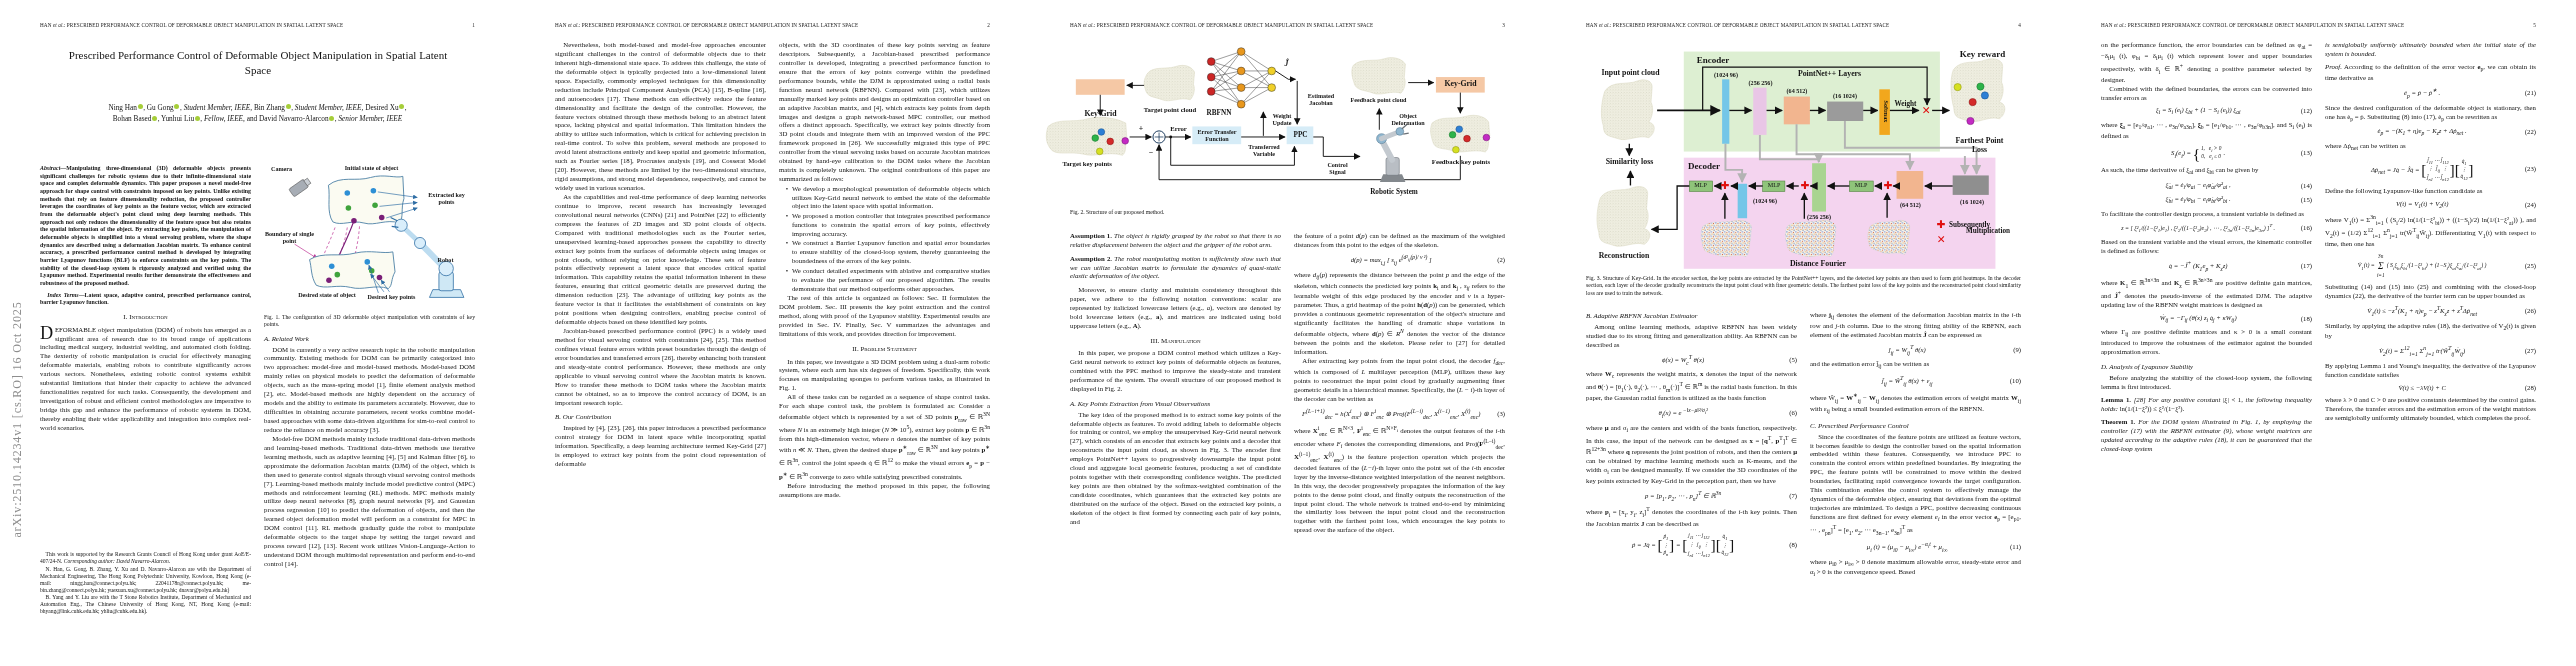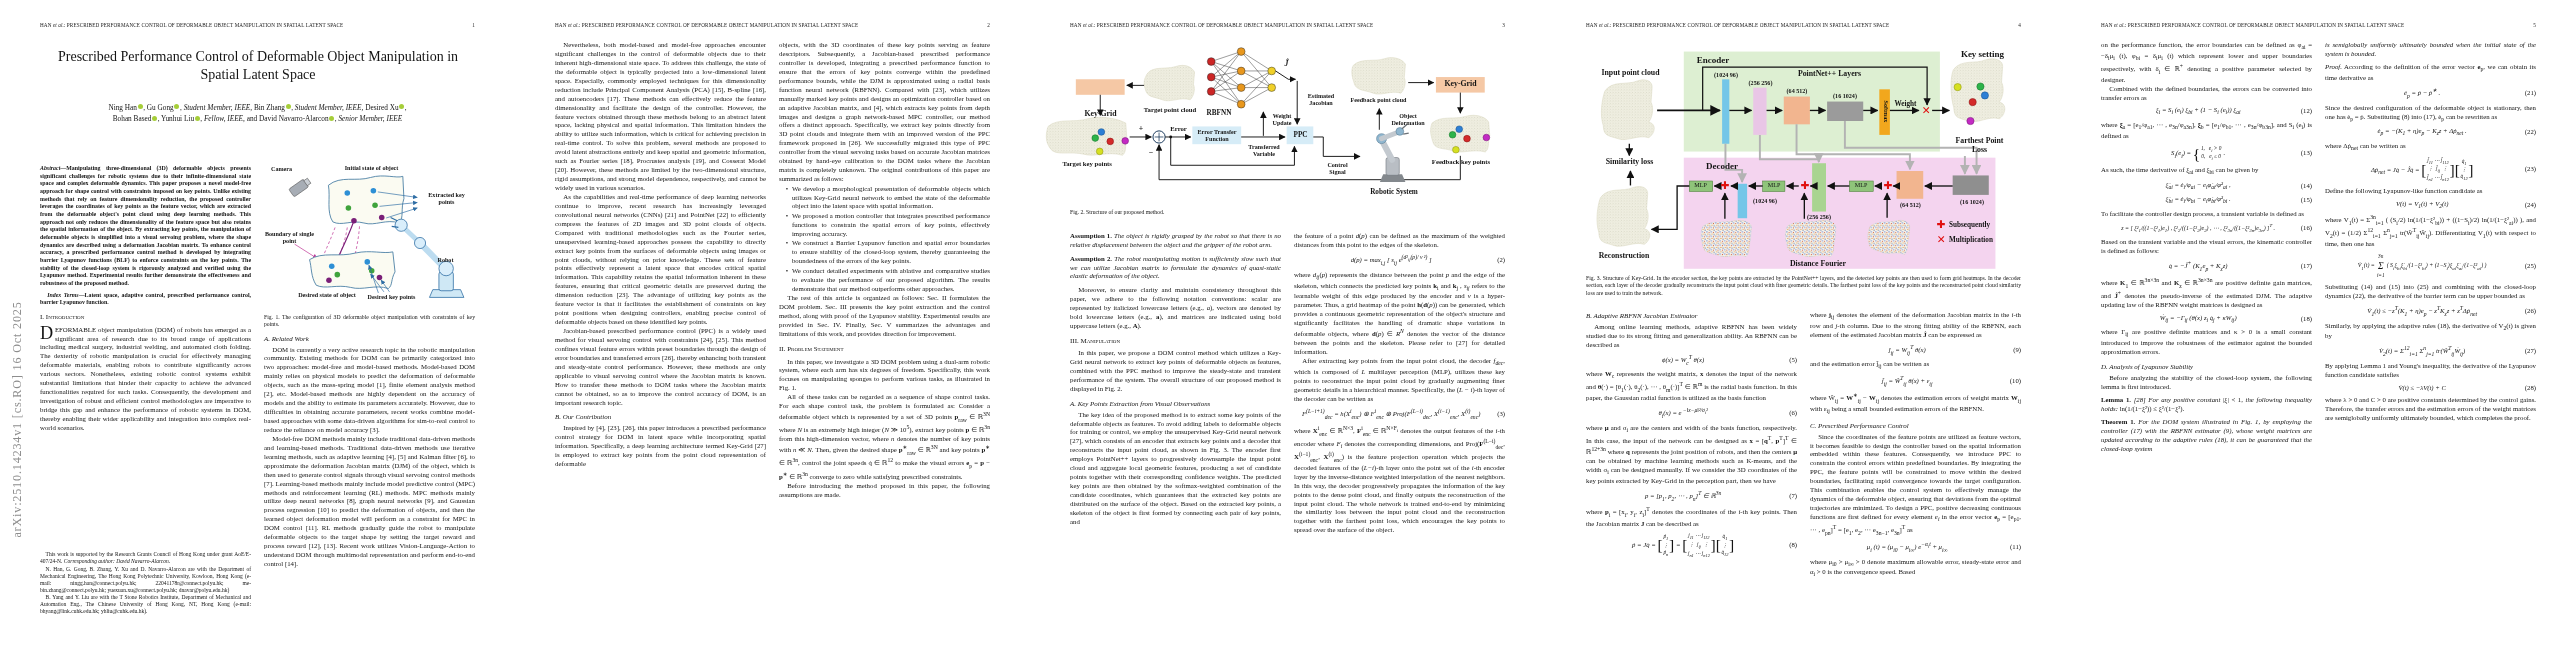--- a/index.html
+++ b/index.html
@@ -2,30 +2,30 @@
 <html style="font-size:9px"><head>
 <meta charset="utf-8">
 <style>
   html,body{margin:0;padding:0;}
   body{width:2576px;height:667px;background:#ffffff;font-family:"Liberation Serif",serif;color:#141414;}
   #canvas{position:relative;width:2576px;height:667px;overflow:hidden;background:#fff;}
   .page{position:absolute;top:0;width:515px;height:667px;overflow:hidden;background:#fff;}
   .phead{position:absolute;top:22px;left:40px;width:435px;display:flex;justify-content:space-between;font-size:5.2px;letter-spacing:0.1px;color:#222;}
   .pnum{margin-left:5.6px;}
   .arxiv{position:absolute;left:-233px;top:412px;width:500px;text-align:center;transform:rotate(-90deg);color:#8d8d8d;font-size:12.2px;letter-spacing:0.8px;}
-  .title{position:absolute;top:48px;left:56px;width:404px;text-align:center;font-size:14px;font-weight:normal;line-height:1.32;margin:0;}
+  .title{position:absolute;top:48px;left:56px;width:404px;text-align:center;font-size:11px;font-weight:normal;line-height:1.32;margin:0;}
   .authors{position:absolute;top:102px;left:40px;width:435px;text-align:center;font-size:7.3px;line-height:1.55;}
   .ital{font-style:italic;}
   .orcid{display:inline-block;width:5px;height:5px;border-radius:50%;background:#a6ce39;margin:0 0.6px;vertical-align:0.6px;}
   .col{position:absolute;width:211px;font-size:6.8px;line-height:1.315;text-align:justify;}
   .para{margin:0;text-indent:8.3px;}
   .para-ni{margin:3.3px 0 0 0;text-indent:0;}
   .abstract{font-weight:bold;font-size:5.9px;line-height:1.3;margin:0;}
   .idx{font-weight:bold;font-size:5.9px;line-height:1.3;margin:3.9px 0 0 0;text-indent:7.2px;}
-  .sechead{font-variant:small-caps;font-size:7px;margin:6.1px 0 3.3px 0;text-indent:0;}
+  .sechead{text-align:center;font-variant:small-caps;font-size:7px;margin:6.1px 0 3.3px 0;text-indent:0;}
   .subsec{font-style:italic;margin:5px 0 2.8px 0;text-indent:0;font-size:6.9px;text-align:left;}
   .fnote{position:absolute;left:40px;width:211px;font-size:5.5px;line-height:1.27;text-align:justify;}
   .fnote p{margin:0 0 0.6px 0;text-indent:5.6px;}
   .fcap{font-size:5.7px;line-height:1.26;text-align:justify;margin:3.3px 0 0 0;}
   .figcapwide{position:absolute;left:40px;width:435px;font-size:5.7px;line-height:1.3;text-align:justify;}
   .fig{position:absolute;}
   .flabel{position:absolute;font-weight:bold;text-align:center;line-height:1.12;font-size:6.7px;}
   .fl11{font-size:6.1px;}.fl13{font-size:7.2px;}.fl14{font-size:7.8px;}.fl16{font-size:9px;}
   .eq{display:flex;align-items:center;margin:3.9px 0;text-indent:0;}
   .eqf{flex:1;text-align:center;font-style:italic;font-size:6.7px;}
@@ -468,38 +468,38 @@
       <div class="flabel fl14" style="left:42px;top:221px;width:72px">Reconstruction</div>
       <div class="flabel fl16" style="left:142px;top:24px;width:50px;text-align:center">Encoder</div>
       <div class="flabel fl14" style="left:239px;top:39px;width:89px">PointNet++ Layers</div>
       <div class="flabel fl11" style="left:164px;top:41px;width:32px">(1024 96)</div>
       <div class="flabel fl11" style="left:199px;top:49px;width:31px">(256 256)</div>
       <div class="flabel fl11" style="left:237px;top:57px;width:28px">(64 512)</div>
       <div class="flabel fl11" style="left:283px;top:62px;width:32px">(16 1024)</div>
       <div class="flabel fl11 rot90" style="left:325px;top:77px;width:29px">Softmax</div>
       <div class="flabel fl13" style="left:345px;top:69px;width:29px">Weight</div>
       <div class="flabel xmark" style="left:374px;top:74px;width:12.2px">✕</div>
-      <div class="flabel fl16" style="left:406px;top:18.3px;width:61px">Key setting</div>
+      <div class="flabel fl16" style="left:406px;top:18.3px;width:61px">Key reward</div>
       <div class="flabel fl14" style="left:403px;top:106px;width:61px">Farthest Point Loss</div>
-      <div class="flabel fl16" style="left:142px;top:130px;width:50px;text-align:right">Decoder</div>
+      <div class="flabel fl16" style="left:142px;top:130px;width:50px;text-align:left">Decoder</div>
       <div class="flabel fl11" style="left:303px;top:151px;width:24px;font-weight:normal">MLP</div>
       <div class="flabel fl11" style="left:217px;top:151px;width:22px;font-weight:normal">MLP</div>
       <div class="flabel fl11" style="left:143px;top:151px;width:23px;font-weight:normal">MLP</div>
       <div class="flabel plusmark" style="left:336px;top:149px;width:12.2px">✚</div>
       <div class="flabel plusmark" style="left:253px;top:149px;width:12.2px">✚</div>
       <div class="flabel plusmark" style="left:173px;top:149px;width:12.2px">✚</div>
       <div class="flabel fl11" style="left:410px;top:168px;width:32px">(16 1024)</div>
       <div class="flabel fl11" style="left:350px;top:171px;width:29px">(64 512)</div>
       <div class="flabel fl11" style="left:257px;top:183px;width:32px">(256 256)</div>
       <div class="flabel fl11" style="left:203px;top:167px;width:32px">(1024 96)</div>
       <div class="flabel fl14" style="left:222px;top:229px;width:100px">Distance Fourier</div>
       <div class="flabel plusmark" style="left:389px;top:188px;width:12.2px">✚</div>
       <div class="flabel fl13" style="left:403px;top:190px;width:56px;text-align:left">Subsequently</div>
       <div class="flabel xmark" style="left:389px;top:203px;width:12.2px">✕</div>
-      <div class="flabel fl13" style="left:403px;top:205px;width:61px;text-align:left">Multiplication</div>
+      <div class="flabel fl13" style="left:403px;top:196px;width:61px;text-align:right">Multiplication</div>
     </div>
     <div class="figcapwide" style="top:275px">Fig. 3.   Structure of Key-Grid. In the encoder section, the key points are extracted by the PointNet++ layers, and the detected key points are then used to form grid heatmaps. In the decoder section, each layer of the decoder gradually reconstructs the input point cloud with finer geometric details. The farthest point loss of the key points and the reconstructed point cloud similarity loss are used to train the network.</div>
 
     <div class="col" style="left:40px;top:311px;height:336px">
       <p class="subsec" style="margin-top:0">B. Adaptive RBFNN Jacobian Estimator</p>
       <p class="para">Among online learning methods, adaptive RBFNN has been widely studied due to its strong fitting and generalization ability. An RBFNN can be described as</p>
       <div class="eq">
           <span class="eqf">ϕ(x) =  W<sub>c</sub><sup>T</sup> θ(x)</span>
           <span class="eqn">(5)</span>
         </div>

